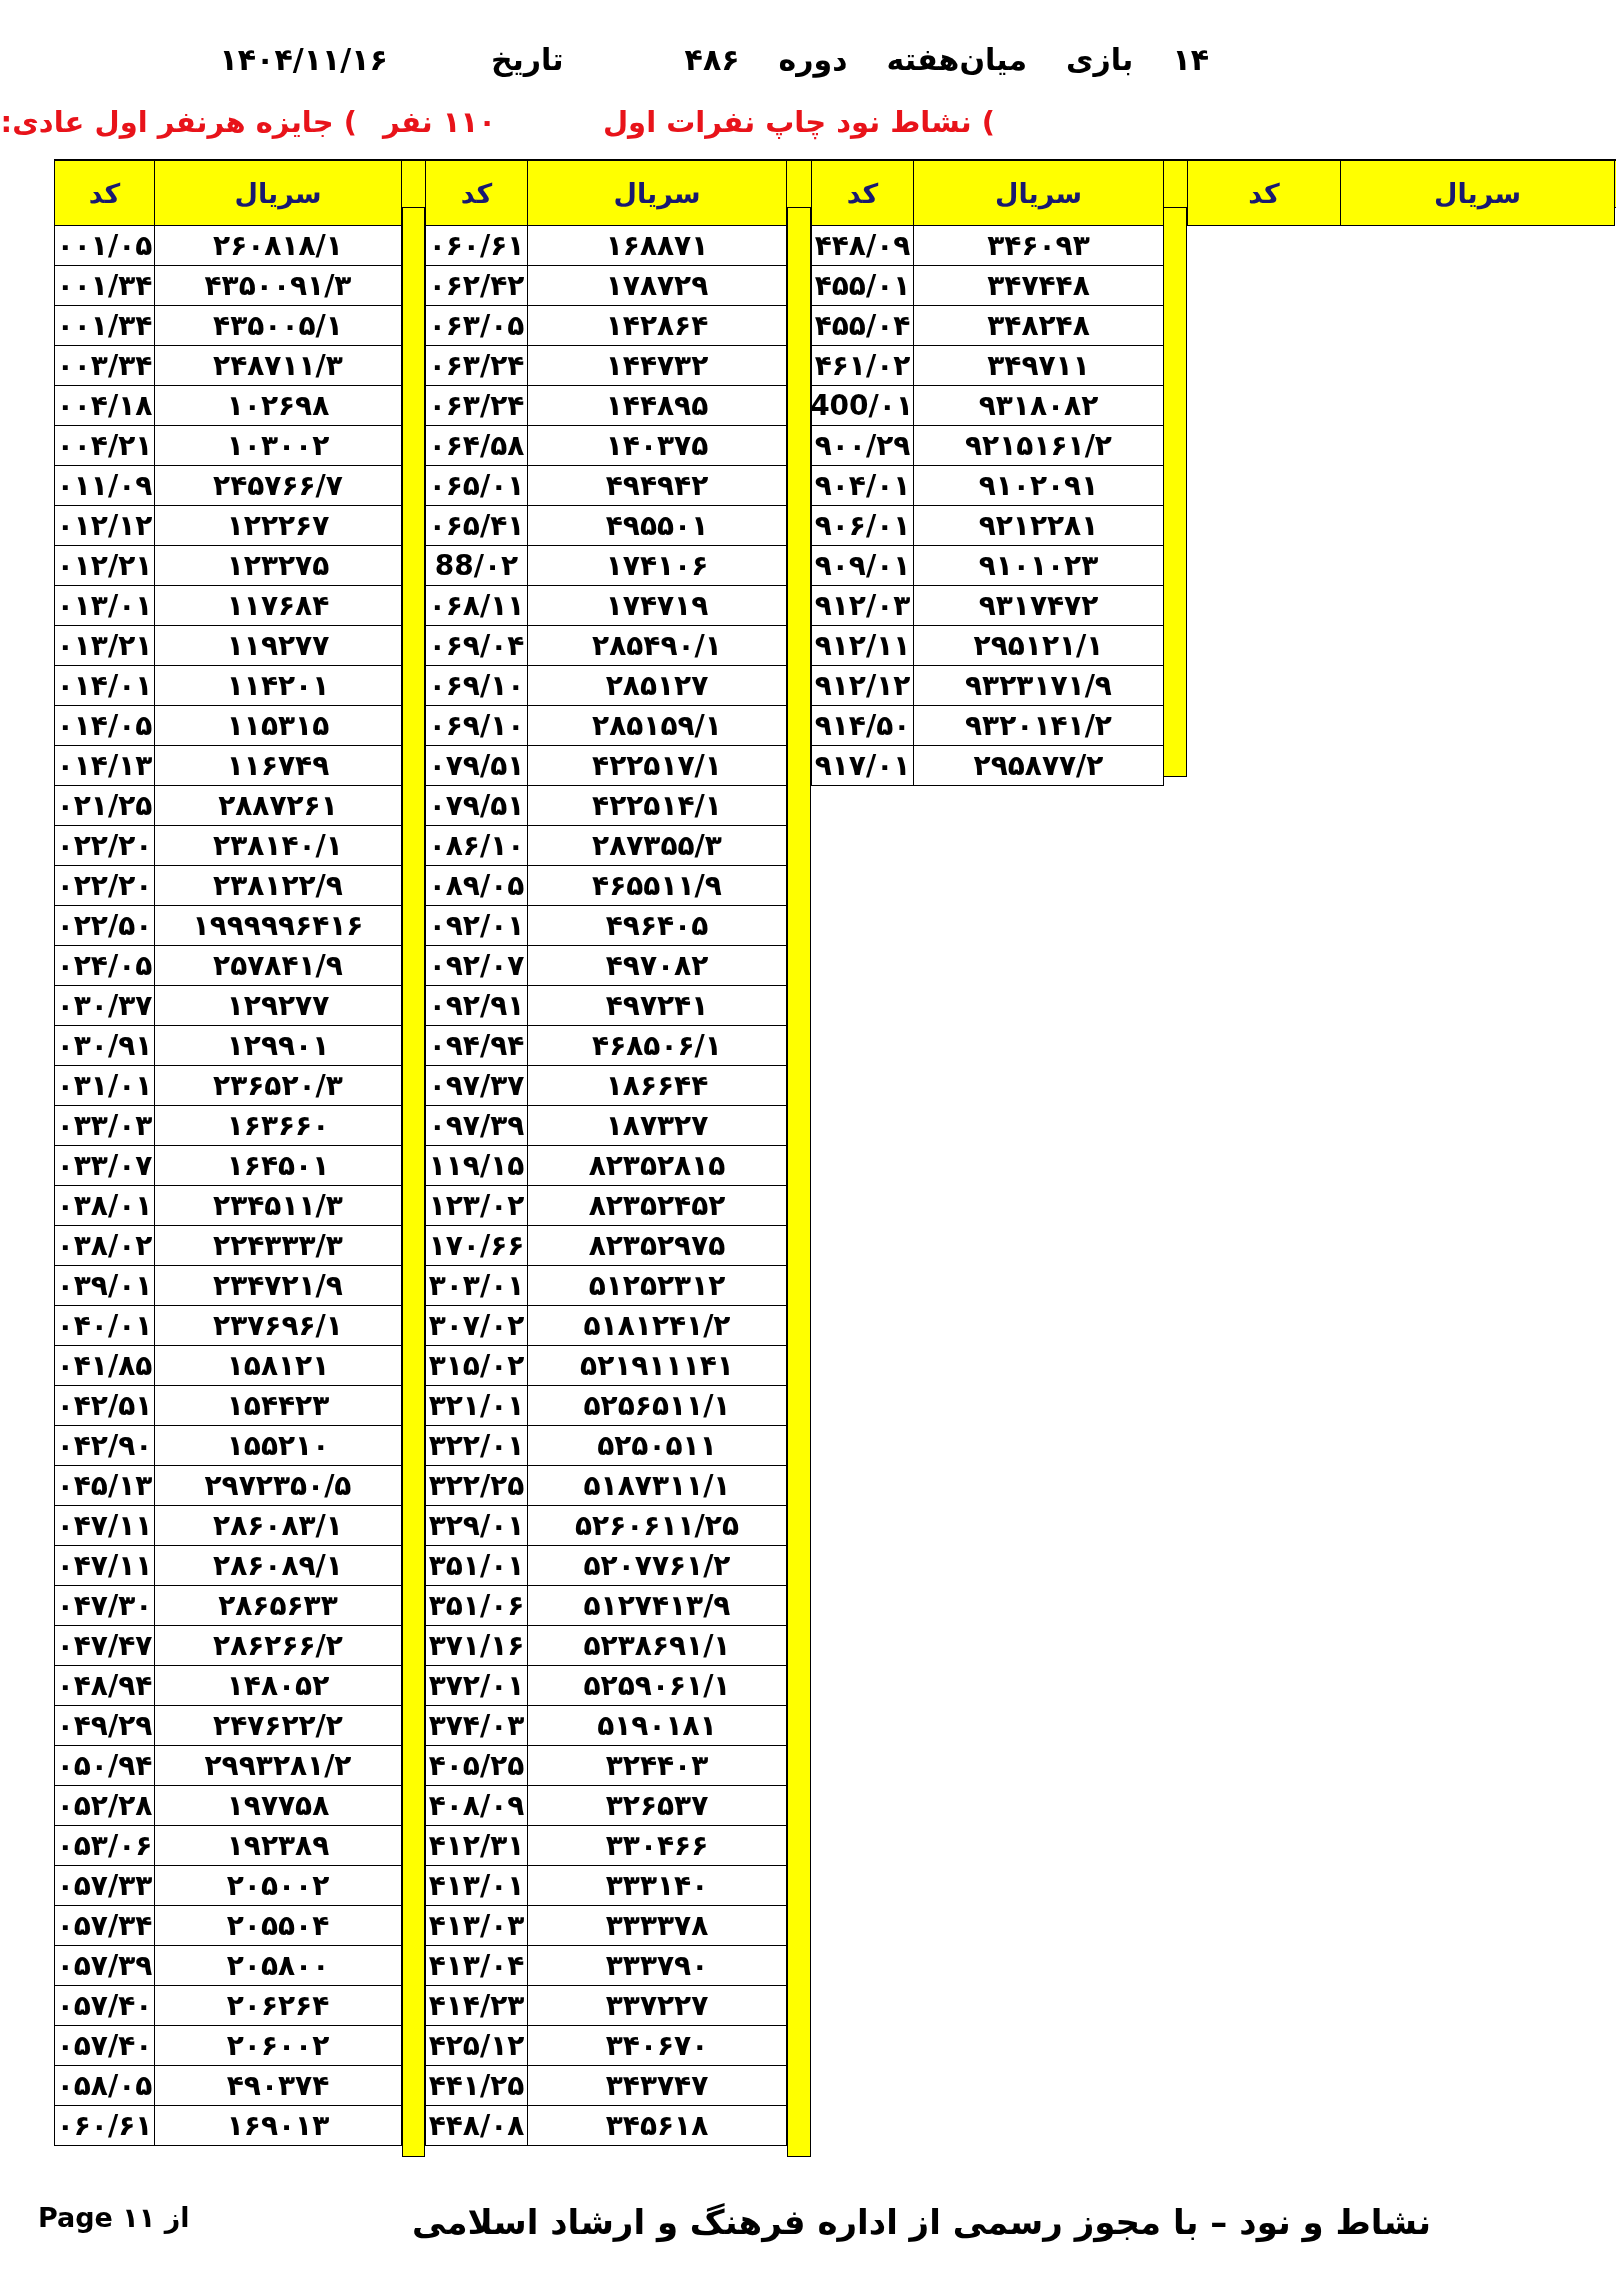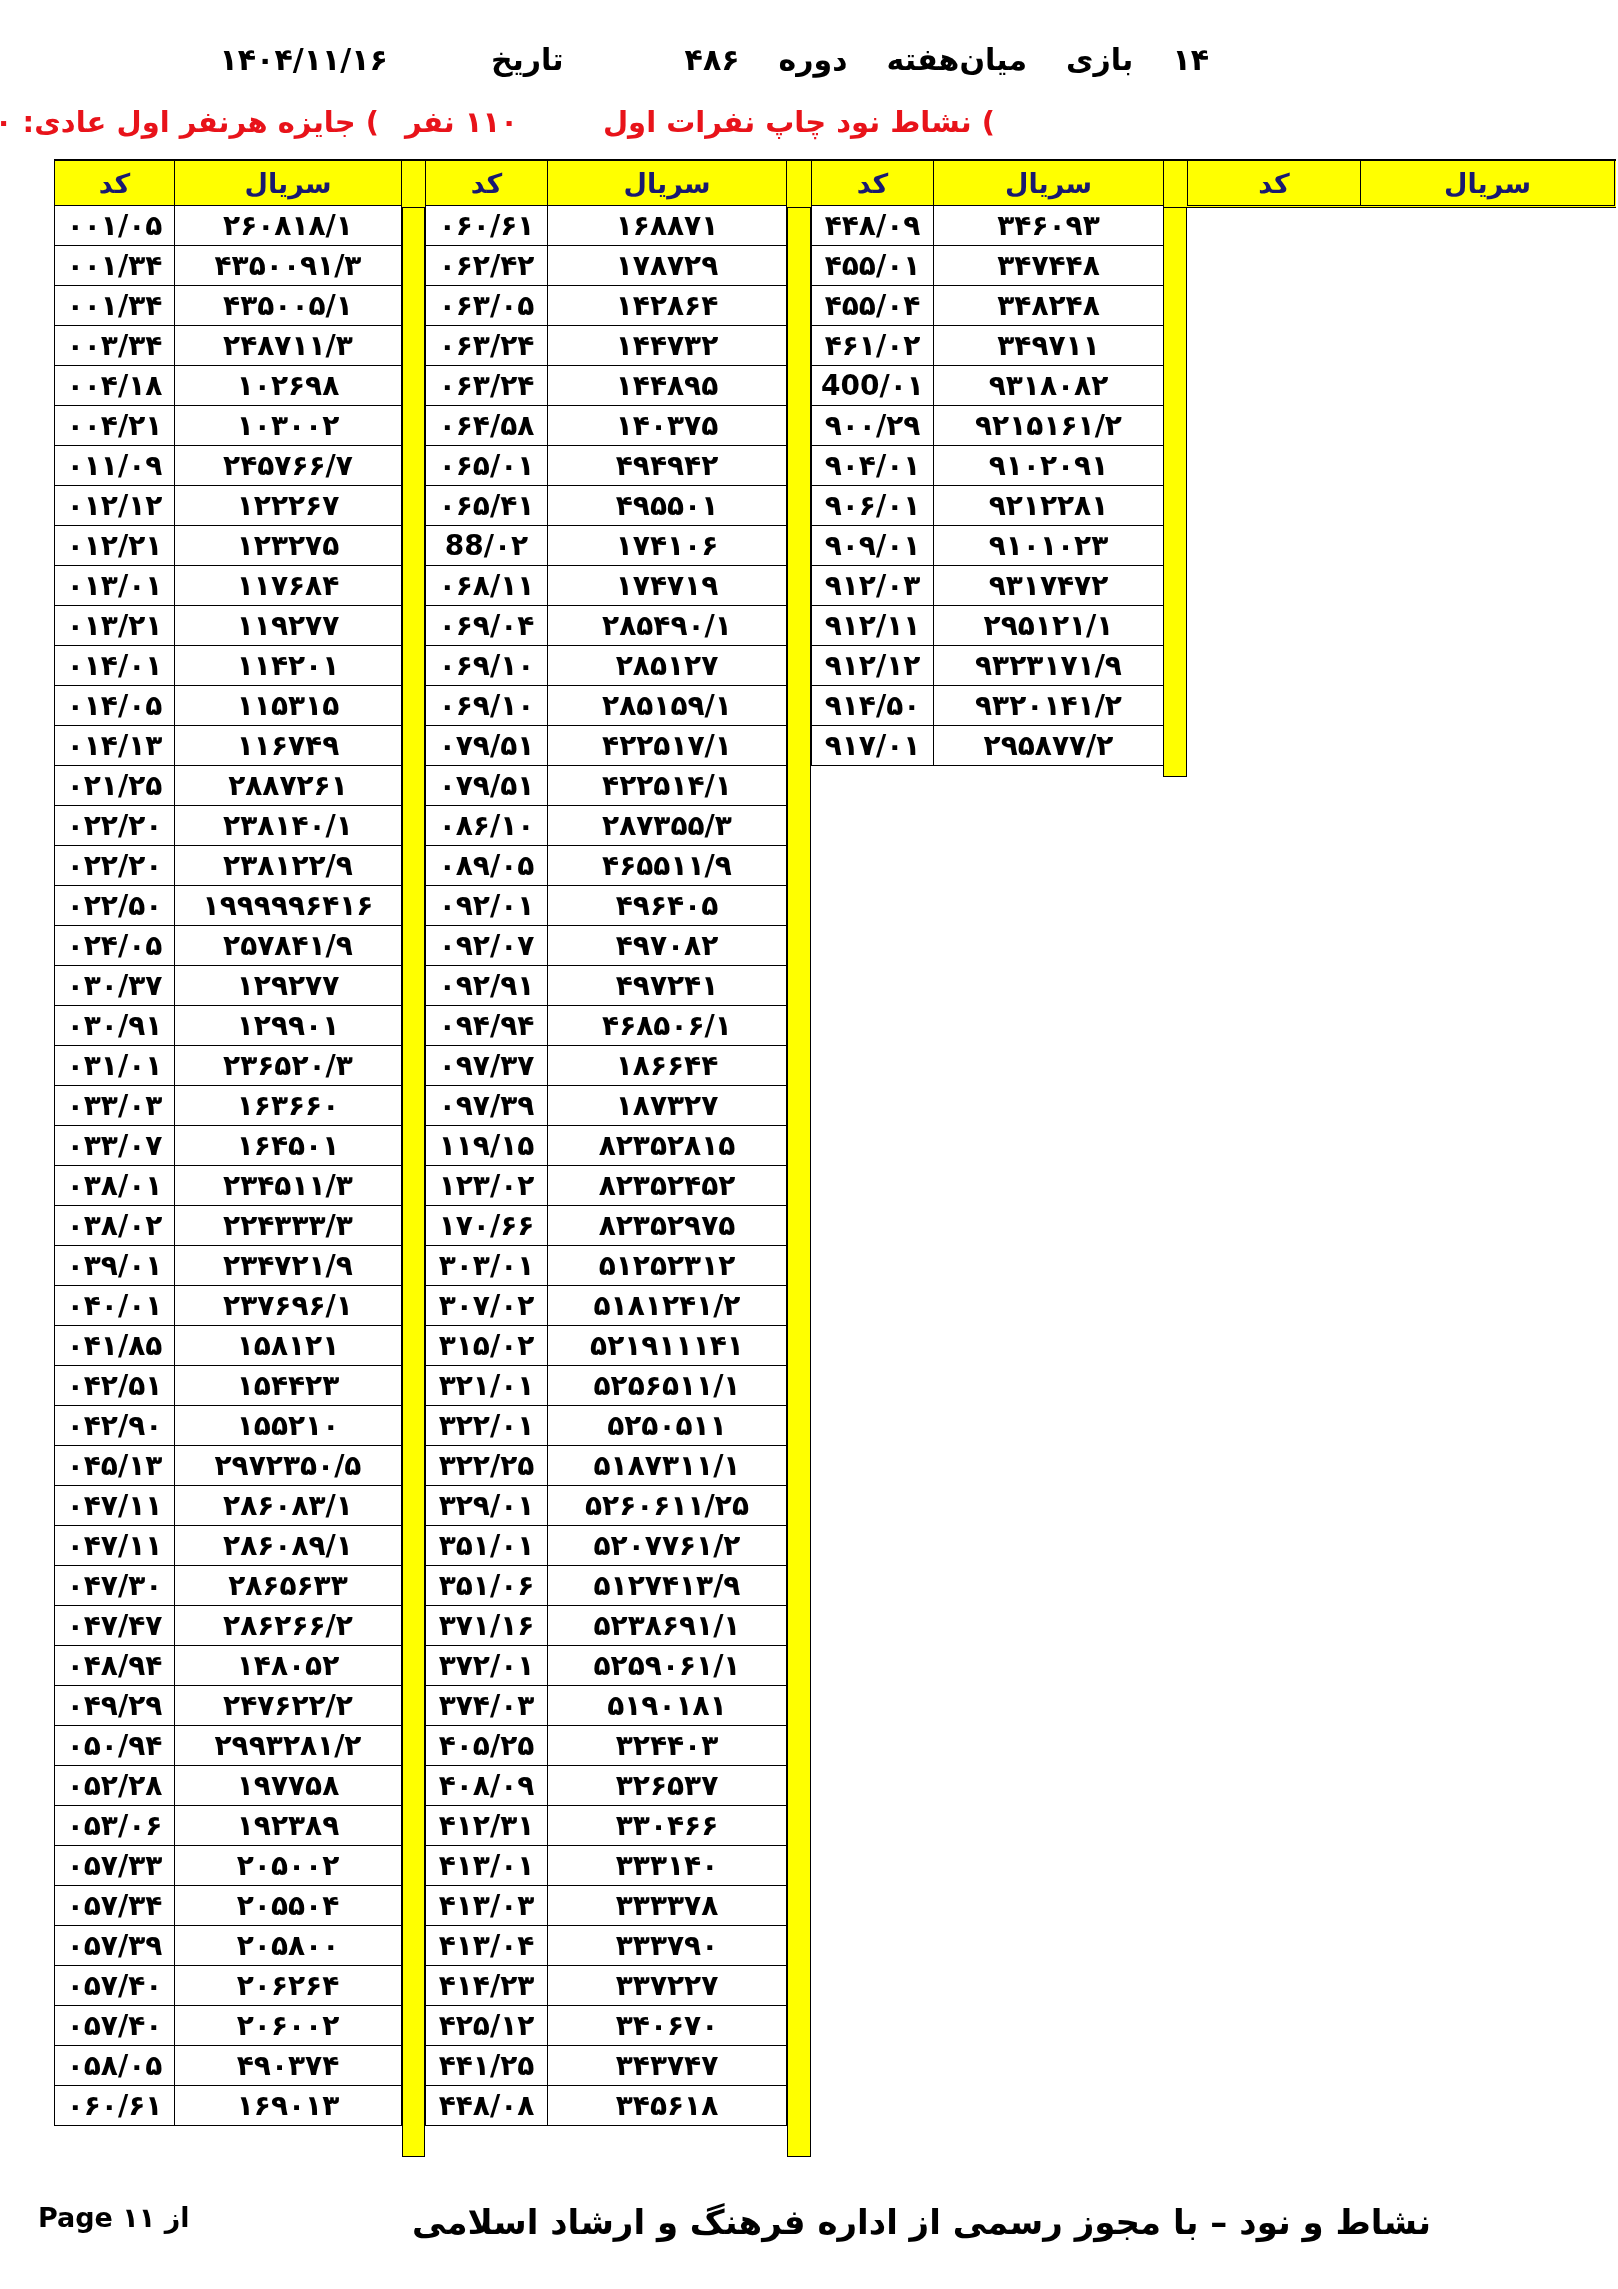--- a/index.html
+++ b/index.html
@@ -13,21 +13,21 @@
     top:42px;right:410px;display:flex;align-items:baseline;column-gap:39px;
     font-size:30px;font-weight:bold;white-space:nowrap;
   }
   .topline .gap-big{margin-right:82px;}
   .topline .gap-med{margin-right:64px;}
   
   .subtitle{
     top:105px;right:624px;display:flex;align-items:baseline;column-gap:26px;
     font-size:29px;font-weight:bold;color:#e8131a;white-space:nowrap;
   }
-  .subtitle .big-gap{margin-right:59px;}
+  .subtitle .big-gap{margin-right:81px;}
   
   .table-wrap{left:54px;top:159px;width:1562px;height:1998px;}
   .hdr-band{
     position:absolute;left:0;top:0;width:1562px;height:49px;background:#ffff00;
     border-top:2.8px solid #000;border-bottom:1.8px solid #000;box-sizing:border-box;
   }
   .sep{position:absolute;background:#ffff00;border-left:1.8px solid #000;border-right:1.8px solid #000;box-sizing:border-box;}
   .sep1{left:348px;top:49px;width:23px;height:1949px;border-bottom:1.8px solid #000;}
   .sep2{left:733px;top:49px;width:24px;height:1949px;border-bottom:1.8px solid #000;}
   .sep3{left:1109px;top:49px;width:24px;height:569px;border-bottom:1.8px solid #000;}
@@ -40,21 +40,21 @@
   .g1 table{width:348px;}
   .g2 table{width:362px;}
   .g3 table{width:353px;}
   .g4 table{width:428px;}
   .g1 th.serial{width:226px;}
   .g2 th.serial{width:238px;}
   .g3 th.serial{width:229px;}
   .g4 th.serial{width:253px;}
   .group th{
     background:#ffff00;color:#191970;font-weight:bold;font-size:27px;
-    height:44px;border:1.8px solid #000;border-top:2.8px solid #000;text-align:center;padding:0;
+    height:44px;border:1.8px solid #000;border-top:2.8px solid #000;text-align:center;padding:10px;
   }
   .group td{
     background:#ffffff;font-weight:bold;font-size:28px;height:39px;line-height:39px;
     border:1.8px solid #000;text-align:center;padding:0;white-space:nowrap;
   }
   
   .footer-right{top:2202px;right:188px;font-size:34px;font-weight:bold;white-space:nowrap;}
   .footer-left{top:2202px;left:38px;font-size:27px;font-weight:bold;white-space:nowrap;}
 </style>
 </head>

